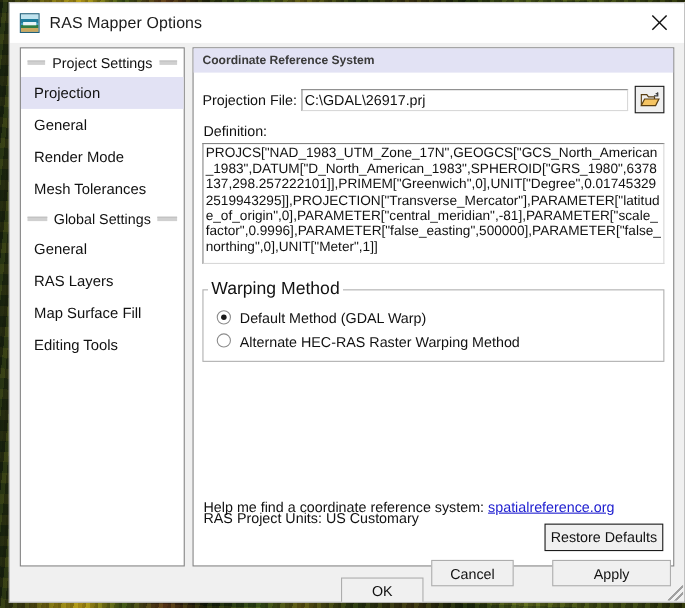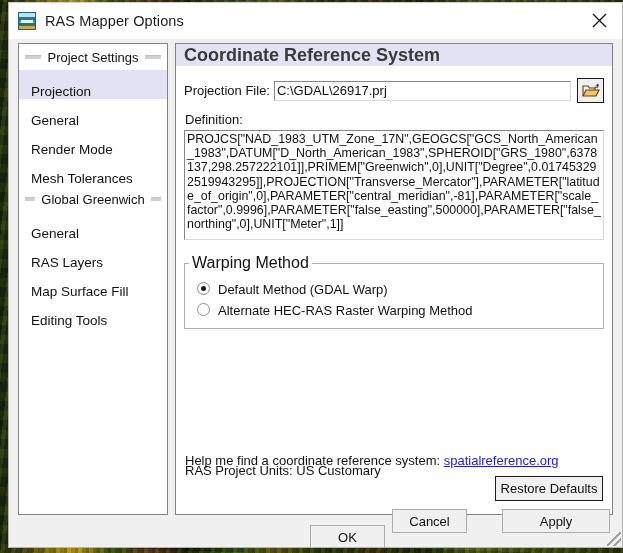--- a/index.html
+++ b/index.html
@@ -101,21 +101,21 @@
   .nav-group .rule {
     flex: 1 1 auto;
     height: 3px;
     background: #d0d0d0;
     border-top: 1px solid #c0c0c0;
   }
   .nav-group .rule.r1 { max-width: 34px; }
   .nav-item {
     height: 29px;
     display: flex;
-    align-items: flex-end;
+    align-items: center;
     padding-left: 12px;
     font-size: 13.5px;
     color: #111;
     cursor: default;
   }
   .nav-item.selected {
     background: #e2e2f4;
   }
 
   .panel {
@@ -125,21 +125,21 @@
     background: #ffffff;
     border: 1px solid #828282;
     box-sizing: border-box;
   }
   .panel-header {
     height: 22px;
     background: #e2e2f4;
     display: flex;
     align-items: center;
     padding-left: 8px;
-    font-size: 18px;
+    font-size: 11px;
     font-weight: bold;
     color: #3a3a3a;
   }
 
   .row-projfile {
     display: flex;
     align-items: center;
     margin: 12px 8px 0 8px;
   }
   .lbl {
@@ -329,21 +329,21 @@
       </div>
       <div class="nav-item">
         <span>Render Mode</span>
       </div>
       <div class="nav-item">
         <span>Mesh Tolerances</span>
       </div>
 
       <div class="nav-group">
         <span class="rule r1"></span>
-        <span>Global Greenwich</span>
+        <span>Global Settings</span>
         <span class="rule"></span>
       </div>
       <div class="nav-item">
         <span>General</span>
       </div>
       <div class="nav-item">
         <span>RAS Layers</span>
       </div>
       <div class="nav-item">
         <span>Map Surface Fill</span>

